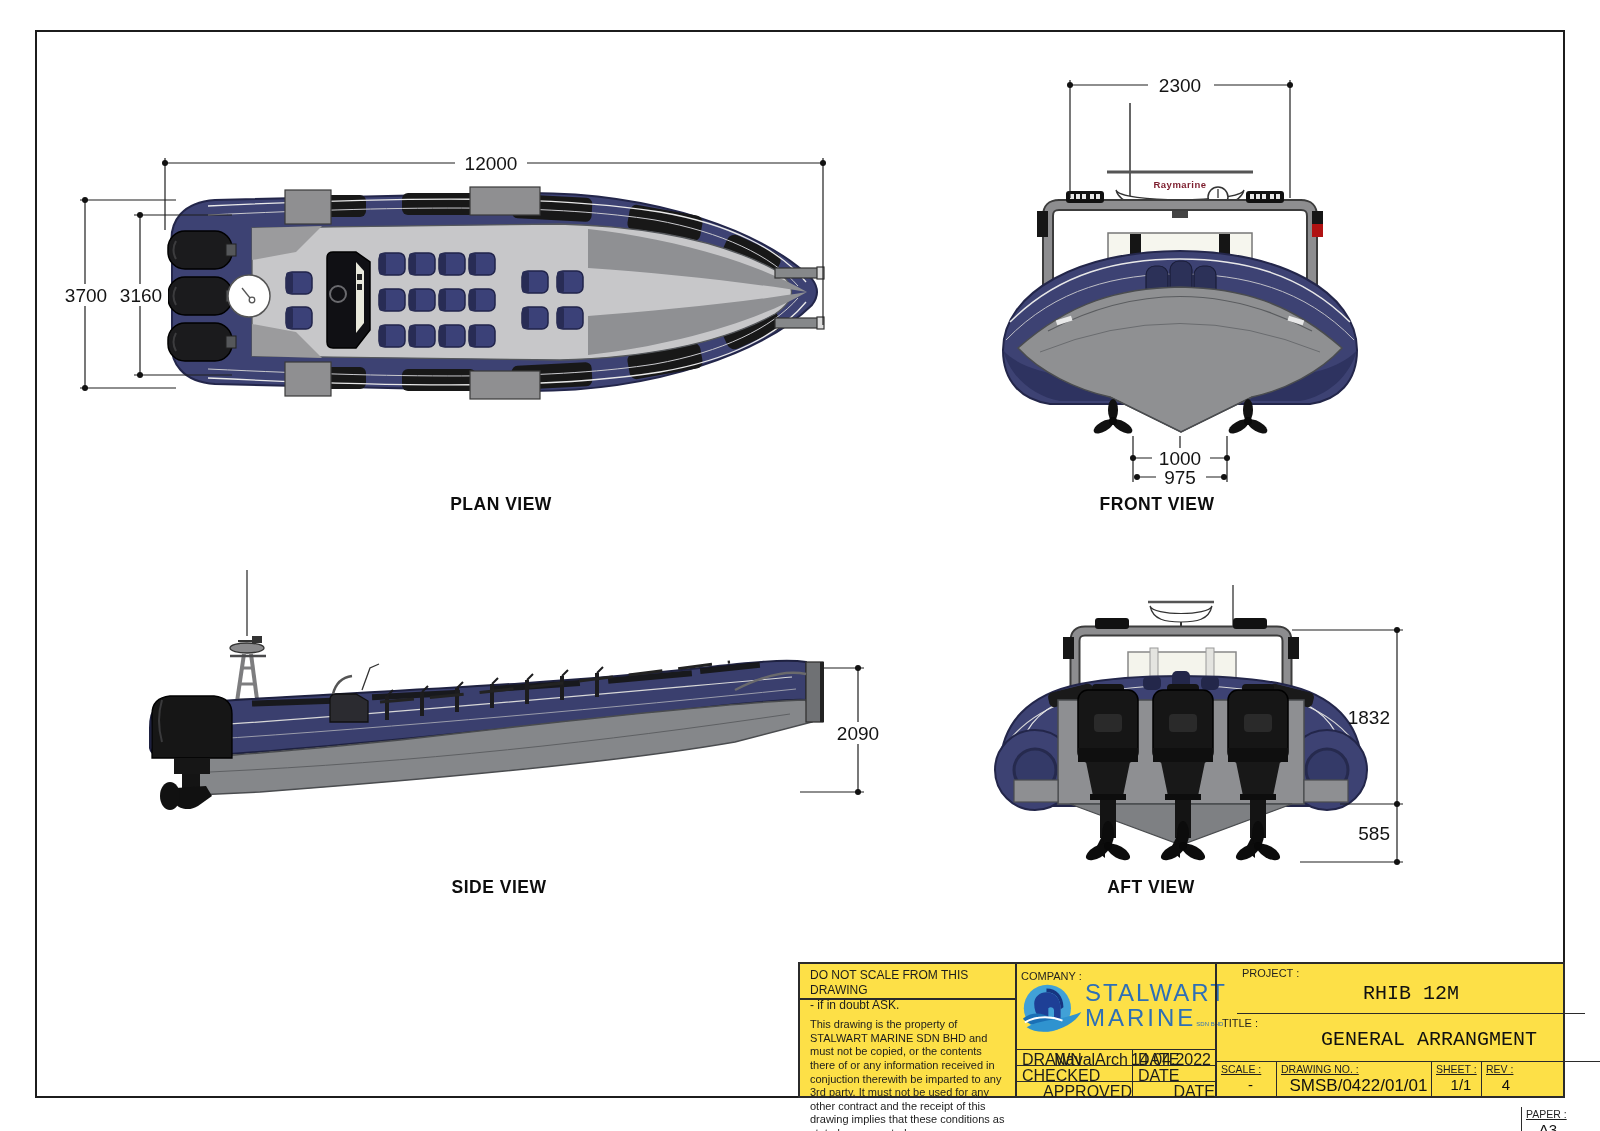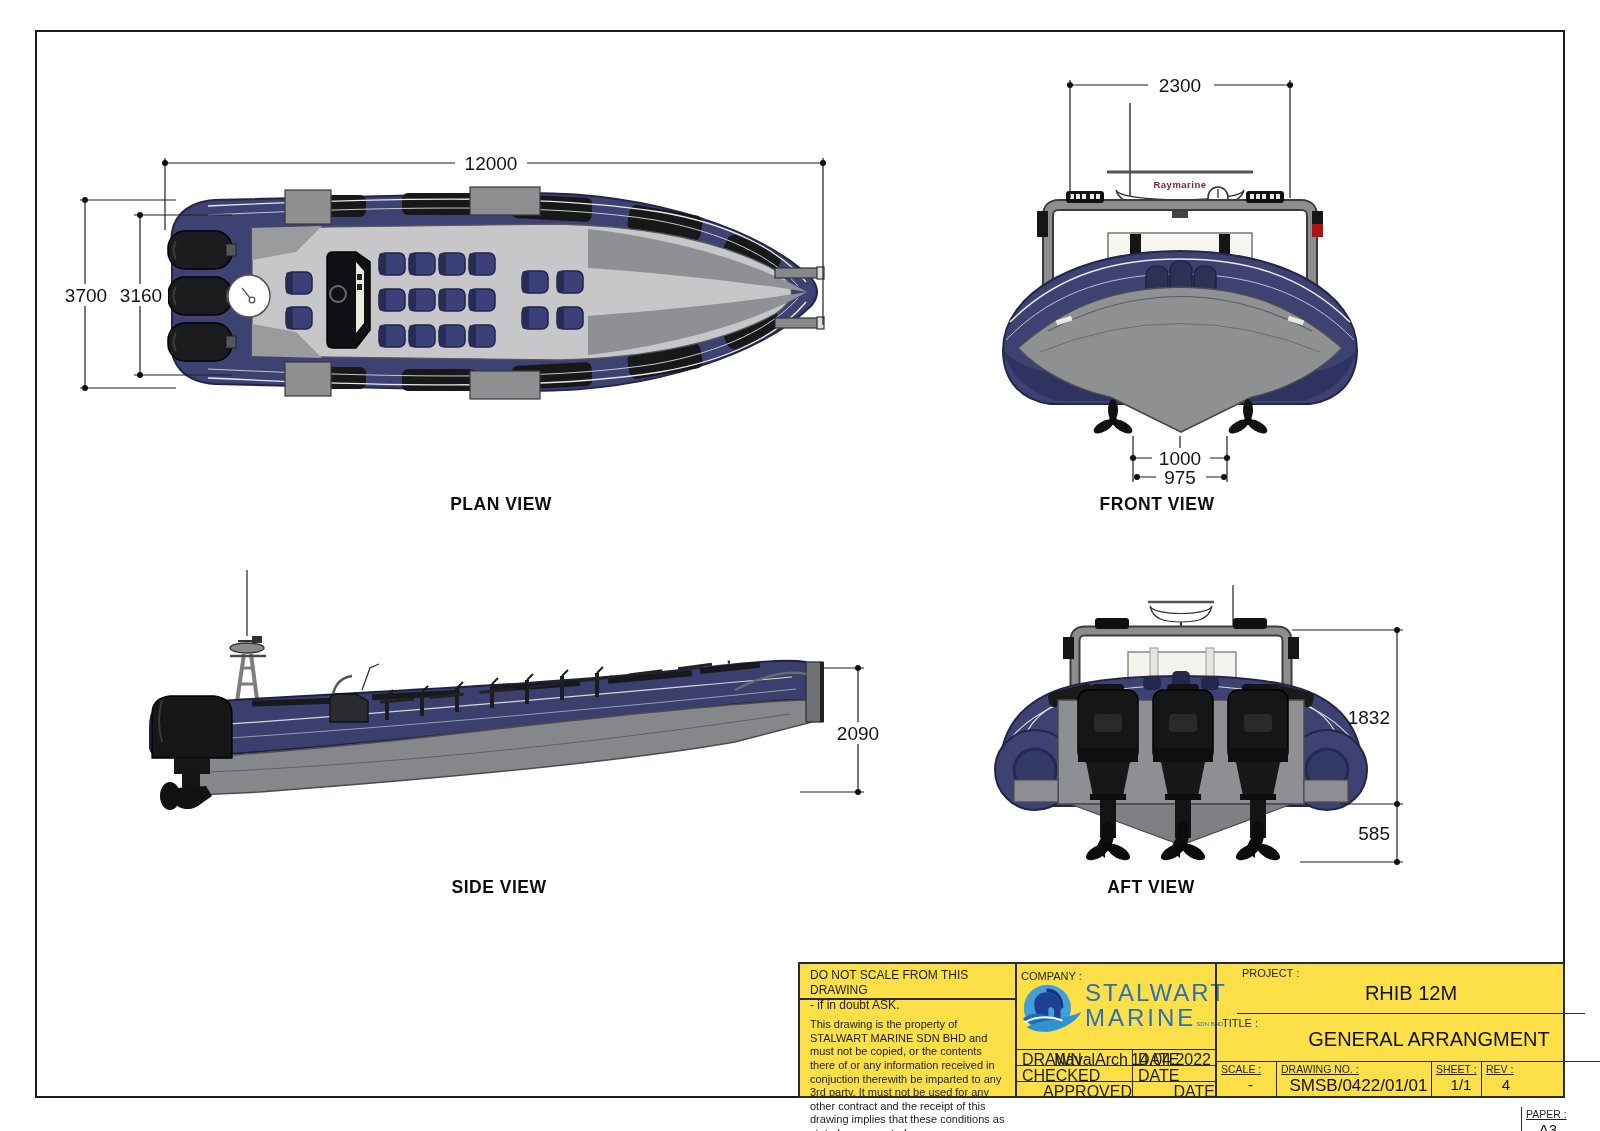--- a/index.html
+++ b/index.html
@@ -17,21 +17,21 @@
   .tb-prop{left:0;top:36px;width:215px;height:96px;padding:18px 6px 0 10px;font-size:11px;color:#1c1c1c;line-height:1.24;}
   .tb-co{left:215px;top:0;width:200px;height:132px;border-left:2px solid #2b2b2b;}
   .tb-co-top{left:0;top:0;width:192px;height:85px;padding:2px 4px;}
   .tb-row{width:198px;height:16px;border-top:1.5px solid #2b2b2b;font-size:16px;color:#1c1c1c;}
   .tb-row .lcell{position:absolute;left:0;top:0;width:115px;height:100%;padding:1px 0 0 5px;box-sizing:border-box;}
   .tb-row .rcell{position:absolute;left:115px;top:0;width:83px;height:100%;border-left:1.5px solid #2b2b2b;padding:1px 0 0 5px;box-sizing:border-box;}
   .val-right{position:absolute;right:4px;top:1px;}
   .tb-proj{left:415px;top:0;width:350px;height:132px;border-left:2px solid #2b2b2b;}
   .tb-proj-row{left:0;top:0;width:348px;height:50px;border-bottom:1.5px solid #2b2b2b;margin-left:20px;}
   .tb-title-row{left:0;top:50px;width:412px;height:48px;border-bottom:1.5px solid #2b2b2b;padding-left:12px;}
-  .bigval{text-align:center;font-size:20px;color:#111;margin-top:5px;}
+  .bigval{text-align:center;font-size:20px;color:#111;margin-top:5px;font-family:Liberation Mono, monospace;}
   .tb-meta{left:0;top:98px;width:348px;height:34px;}
   .mcell{position:absolute;top:0;height:34px;border-left:1.5px solid #2b2b2b;padding:1px 0 0 4px;}
   .mcell:first-child{border-left:none;}
   .mlab{font-size:10.5px;color:#1f1f1f;text-decoration:underline;}
   .mval{text-align:center;font-size:15px;color:#111;margin-top:1px;}
   
   .logo{position:absolute;left:2px;top:16px;width:194px;height:66px;}
   .logo-badge{position:absolute;left:2px;top:2px;width:66px;height:62px;}
   .logo-text{position:absolute;left:66px;top:0px;width:130px;color:#2e6fb6;}
   .lt1{font-size:24px;letter-spacing:2px;line-height:1.05;}

